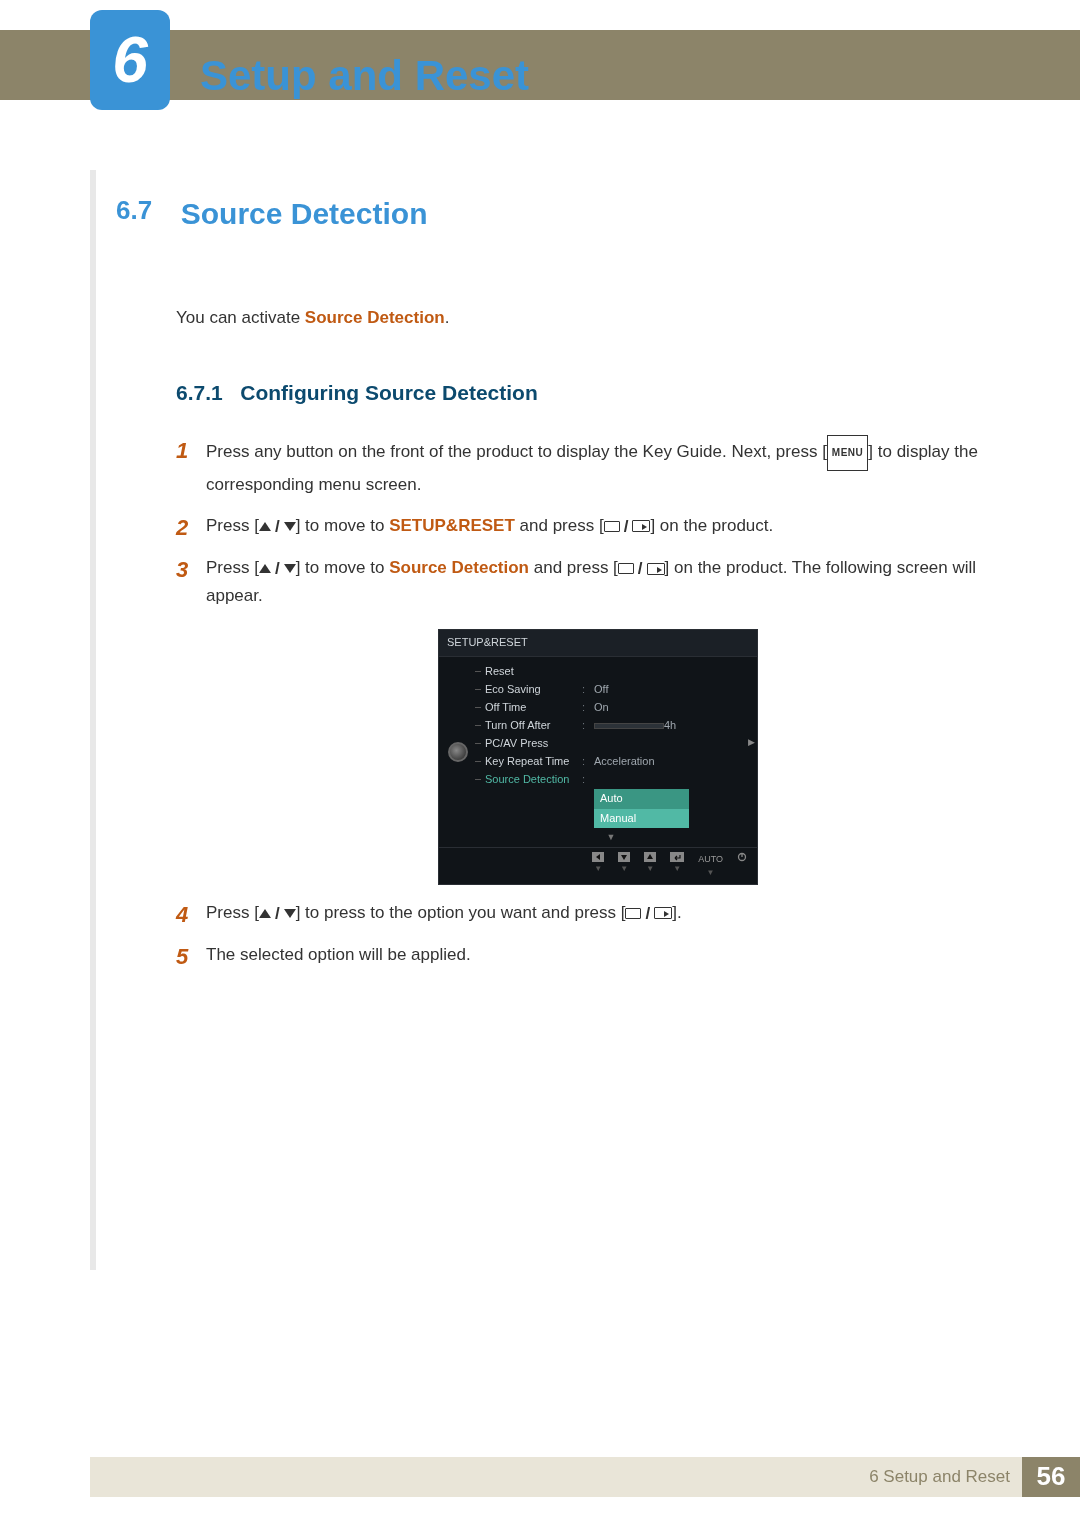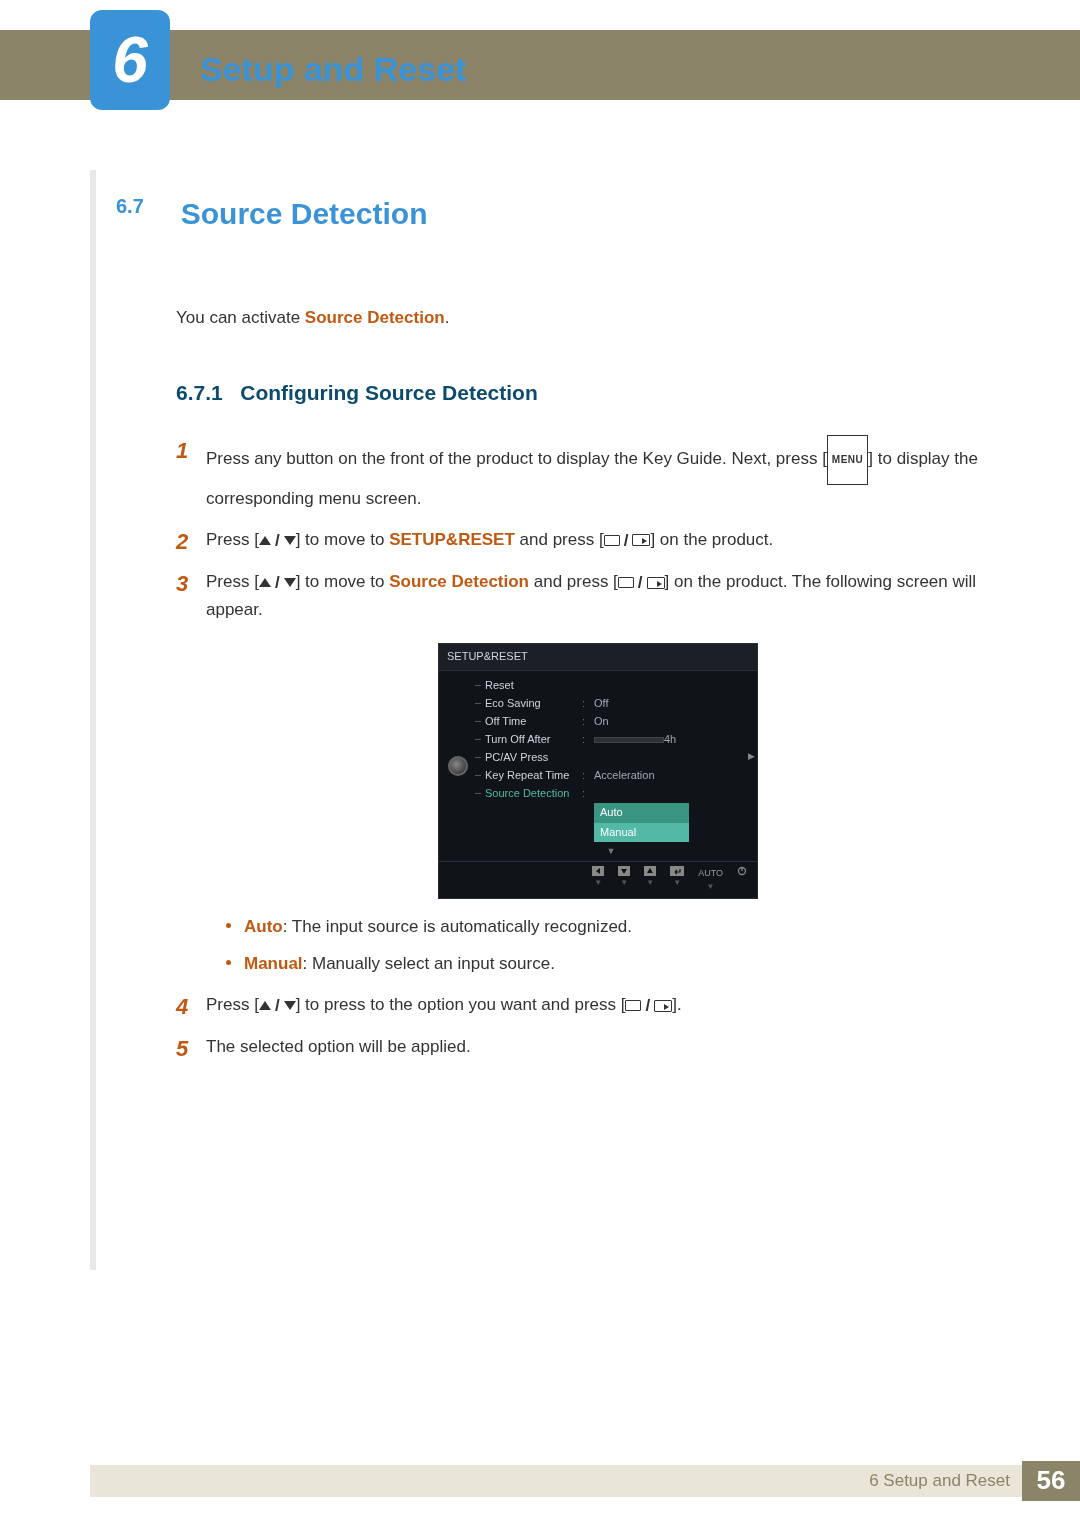--- a/index.html
+++ b/index.html
@@ -30,38 +30,38 @@
     font-size: 64px;
     font-style: italic;
     font-weight: bold;
     text-align: center;
     line-height: 100px;
   }
   .chapter-title {
     position: absolute;
     top: 42px; left: 200px;
     color: #3a93d6;
-    font-size: 34px;
+    font-size: 42px;
     font-weight: bold;
   }
   .left-margin-bar {
     position: absolute;
     top: 170px; left: 90px;
     width: 6px; height: 1100px;
     background: #e8e8e8;
   }
   .content {
     position: absolute;
     top: 190px; left: 116px; right: 90px;
   }
   .section-num {
     display: inline-block;
     width: 60px;
     color: #3a93d6;
-    font-size: 20px;
+    font-size: 26px;
     font-weight: bold;
     vertical-align: top;
   }
   .section-title {
     display: inline-block;
     color: #3a93d6;
     font-size: 30px;
     font-weight: bold;
   }
   .intro {
@@ -95,21 +95,21 @@
     color: #c05a13;
     font-style: italic;
     font-size: 22px;
     font-weight: bold;
   }
   .menu-icon {
     display: inline-block;
     border: 1.5px solid #333;
     font-size: 10px;
     font-weight: bold;
-    padding: 16px 4px;
+    padding: 9px 4px;
     vertical-align: middle;
     letter-spacing: 0.5px;
   }
   .updown {
     display: inline-flex;
     align-items: center;
     gap: 2px;
     vertical-align: middle;
   }
   .tri-up, .tri-down {
@@ -261,21 +261,21 @@
     position: absolute;
     left: 0; top: 10px;
     width: 5px; height: 5px;
     background: #c05a13;
     border-radius: 50%;
   }
   
   .footer-bar {
     position: absolute;
     left: 90px; right: 0; bottom: 30px;
-    height: 32px;
+    height: 40px;
     background: #e9e5d8;
     display: flex;
     justify-content: flex-end;
     align-items: center;
     color: #8c8469;
     font-size: 17px;
   }
   .footer-text { padding-right: 12px; }
   .page-badge {
     width: 58px; height: 40px;
@@ -426,24 +426,20 @@
           <span class="fbtn">
               <svg width="10" height="10">
                 <circle cx="5" cy="5" r="3.5" stroke="#888" stroke-width="1.3" fill="none"></circle>
                 <line x1="5" y1="1" x2="5" y2="5" stroke="#888" stroke-width="1.3"></line>
               </svg>
               <span class="mini">&nbsp;</span>
             </span>
         </div>
       </div>
 
-      <ul class="bullets">
-        <li><span class="hl">Auto</span><span>: The input source is automatically recognized.</span></li>
-        <li><span class="hl">Manual</span><span>: Manually select an input source.</span></li>
-      </ul>
     </li>
 
     <li>
       <span>Press [</span><span class="updown">
           <span class="tri-up"></span>
           <span class="slash">/</span>
           <span class="tri-down"></span>
         </span><span>] to press to the option you want and press [</span><span class="enter-combo">
           <span class="rect-icon"></span>
           <span class="slash">/</span>

